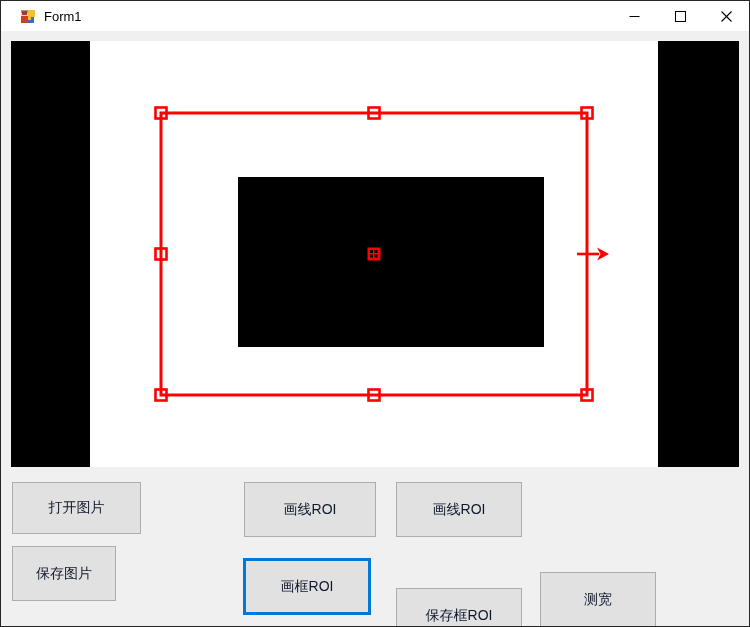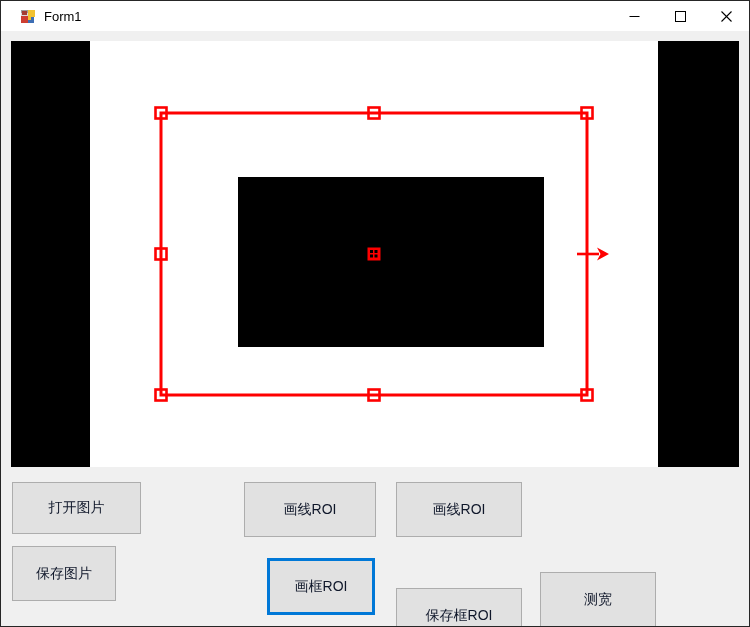--- a/index.html
+++ b/index.html
@@ -129,20 +129,20 @@
           <rect class="shape" x="363.5" y="213.5" width="3" height="3"></rect>
         </g>
       </g>
     </svg>
   </div>
 
   <button class="btn" style="left:11px;  top:481px; width:129px; height:52px;">打开图片</button>
   <button class="btn" style="left:11px;  top:545px; width:104px; height:55px;">保存图片</button>
 
   <button class="btn" style="left:243px; top:481px; width:132px; height:55px;">画线ROI</button>
-  <button class="btn focused" style="left:242px; top:557px; width:108px; height:57px;margin-left:24px;">画框ROI</button>
+  <button class="btn focused" style="left:242px; top:557px; width:128px; height:57px;">画框ROI</button>
 
   <button class="btn" style="left:395px; top:481px; width:126px; height:55px;">画线ROI</button>
   <button class="btn" style="left:395px; top:558px; width:126px; height:55px;margin-top:29px;">保存框ROI</button>
 
   <button class="btn" style="left:539px; top:571px; width:116px; height:55px;">测宽</button>
 
 </div>
 
 </body></html>

